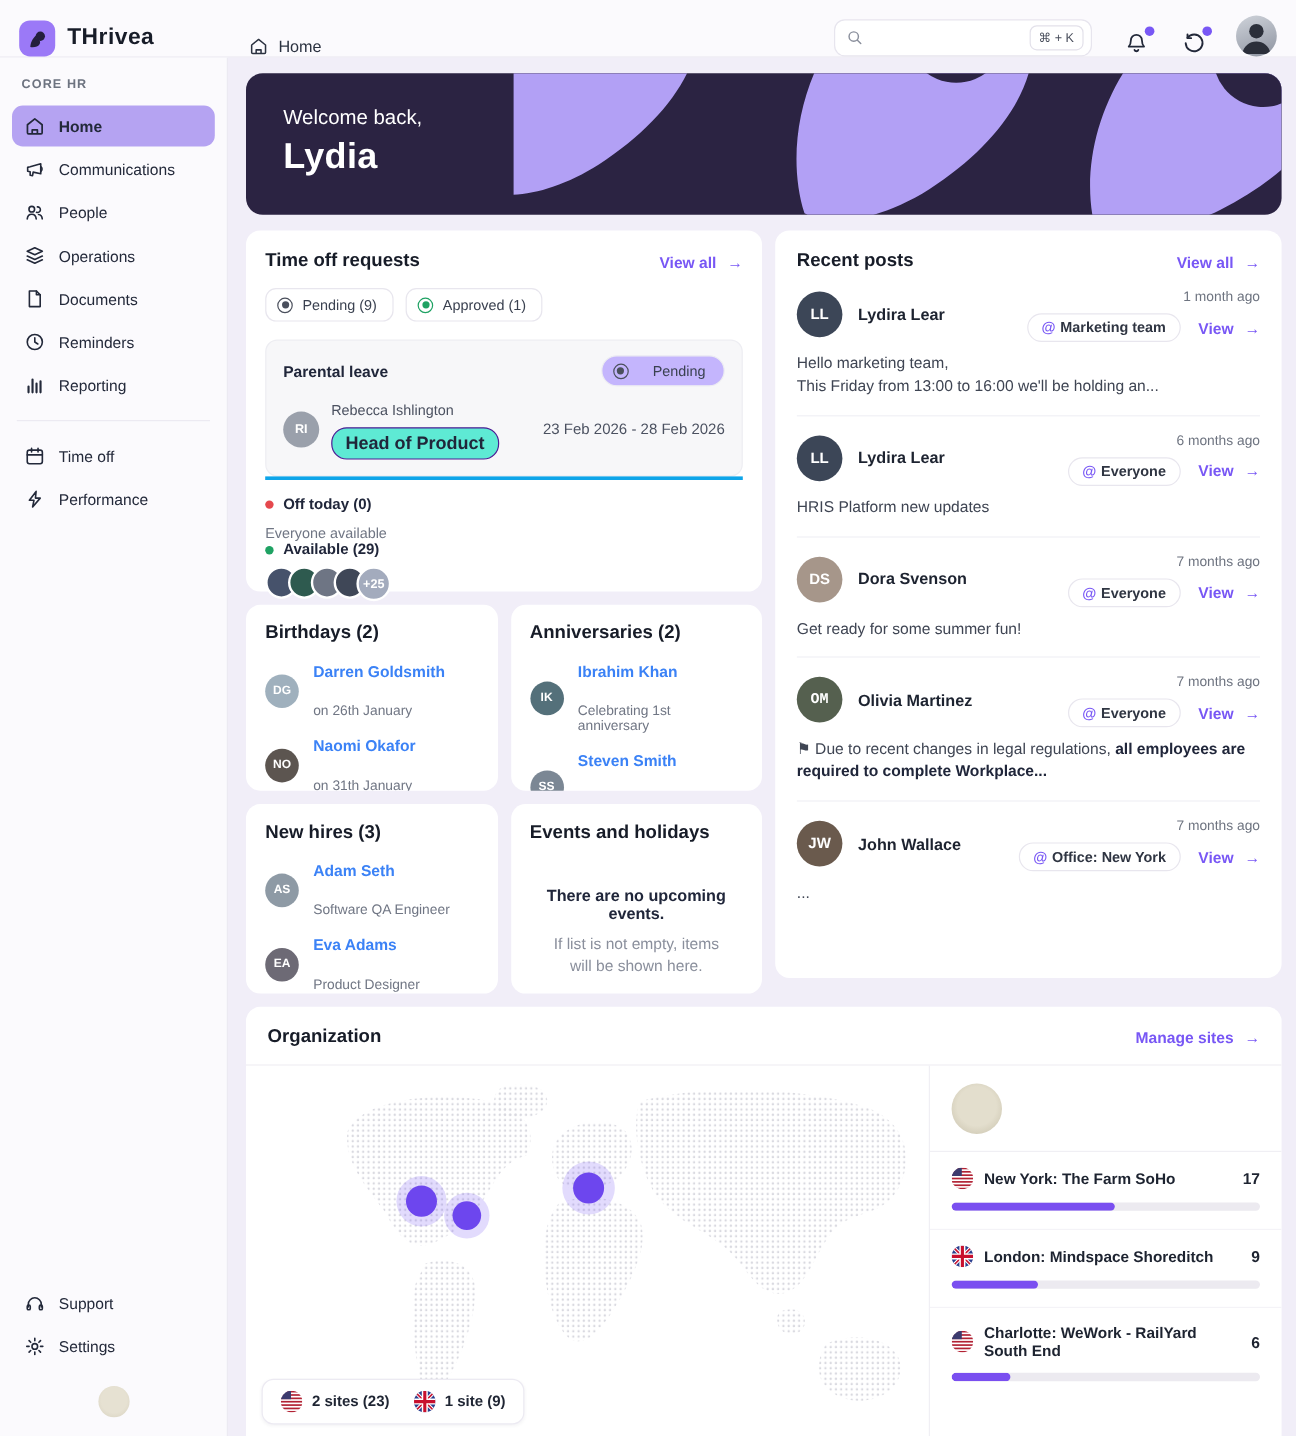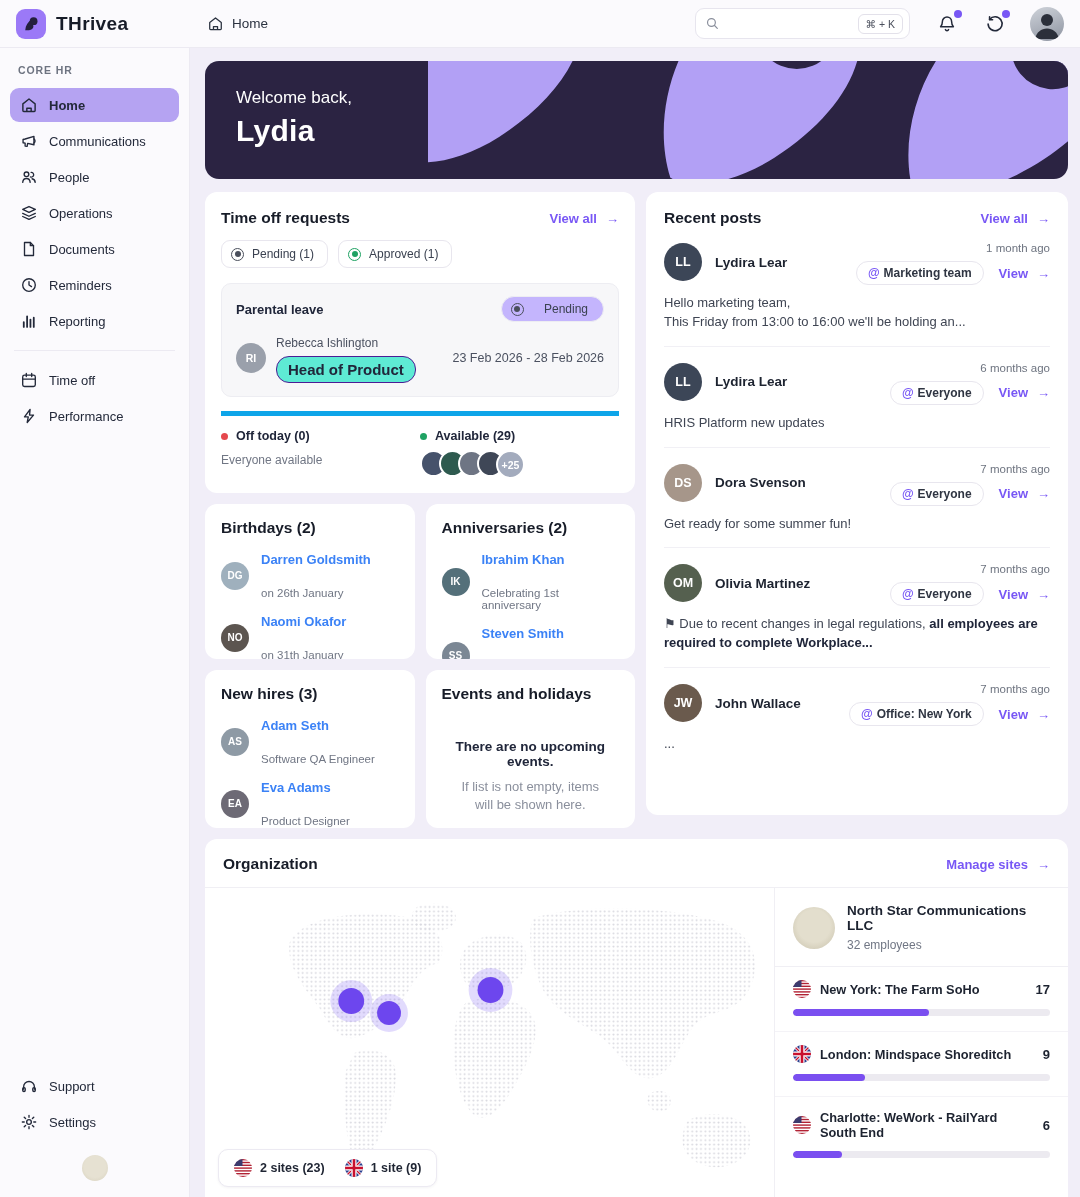--- a/index.html
+++ b/index.html
@@ -1,20 +1,20 @@
 <!DOCTYPE html>
 <html><head>
 <meta charset="utf-8">
 <style>
   * { box-sizing: border-box; margin: 0; padding: 0; }
   html,body { width:1080px; height:1197px; overflow:hidden; }
   body { font-family:"Liberation Sans", sans-serif; background:#f1eef8; color:#1d2330; }
 
   
-  .topbar { height:48px; background:#fbfafd; border-bottom:1px solid #eceaf2; display:flex; align-items:center; }
+  .topbar { height:48px; background:#fbfafd; border-bottom:1px solid #eceaf2; display:flex; align-items:flex-end; }
   .brand { width:190px; display:flex; align-items:center; gap:10px; padding-left:16px; flex:none; }
   .logo-badge { width:30px; height:30px; border-radius:9px; background:#9b79f7; display:flex; align-items:center; justify-content:center; }
   .brand-name { font-size:19px; font-weight:bold; color:#171c28; letter-spacing:.4px; }
   .breadcrumb { display:flex; align-items:center; gap:8px; margin-left:17px; font-size:13.5px; color:#2b3240; }
   .search { margin-left:auto; width:215px; height:31px; background:#fff; border:1px solid #e7e5ee; border-radius:9px; display:flex; align-items:center; padding:0 6px 0 9px; gap:6px; }
   .search input { border:none; outline:none; flex:1; min-width:0; font-size:13px; font-family:inherit; background:transparent; }
   .kbd { font-size:10.5px; color:#4a4f5c; border:1px solid #e3e1ea; border-radius:6px; padding:3px 7px; background:#fff; white-space:nowrap; }
   .icon-btn { position:relative; margin-left:26px; width:22px; height:22px; display:flex; align-items:center; justify-content:center; cursor:pointer; }
   .icon-btn .dot { position:absolute; top:-3px; right:-4px; width:8px; height:8px; border-radius:50%; background:#7857f5; }
   .user-avatar { width:34px; height:34px; border-radius:50%; margin:0 16px 0 24px; background:linear-gradient(160deg,#cfd3da,#8d93a0); display:flex; align-items:center; justify-content:center; overflow:hidden; }
@@ -60,21 +60,21 @@
   .status-pill { display:flex; align-items:center; gap:20px; background:#c4b5fd; border:1px solid #ededf2; border-radius:15px; padding:5px 15px 5px 9px; font-size:12px; color:#3a4150; }
   .request-body { display:flex; align-items:center; margin-top:11px; gap:10px; }
   .avatar { border-radius:50%; color:#fff; font-weight:bold; display:flex; align-items:center; justify-content:center; flex:none; overflow:hidden; }
   .av28 { width:28px; height:28px; font-size:10px; }
   .av30 { width:30px; height:30px; font-size:10.5px; }
   .av38 { width:38px; height:38px; font-size:12.5px; }
   .req-name { font-size:12px; color:#4b5160; }
   .role-pill { display:inline-block; margin-top:5px; background:#5eead4; border:1px solid #4c1d95; border-radius:13px; padding:4px 11px; font-size:15px; font-weight:bold; color:#20263a; }
   .req-dates { margin-left:auto; font-size:12.5px; color:#4b5160; }
 
-  .presence { margin-top:auto; border-top:5px solid #0ea5e9; padding-top:13px; display:flex; }
+  .presence { margin-top:auto; border-top:3px solid #0ea5e9; padding-top:13px; display:flex;flex-direction:column; }
   .presence-col { width:50%; }
   .presence-label { display:flex; align-items:center; gap:8px; font-size:12.5px; font-weight:bold; color:#20263a; }
   .pdot { width:7px; height:7px; border-radius:50%; flex:none; }
   .presence-sub { font-size:12px; color:#707684; margin-top:10px; }
   .avatar-stack { display:flex; margin-top:7px; }
   .avatar-stack .avatar { width:27px; height:27px; border:2px solid #fff; margin-right:-8px; }
   .more-count { width:29px; height:29px; border-radius:50%; background:#a3abbd; color:#fff; font-size:10.5px; font-weight:bold; display:flex; align-items:center; justify-content:center; border:2px solid #fff; }
 
   .two-up { display:grid; grid-template-columns:1fr 1fr; gap:11px; }
   .small-card { height:155px; padding:15px 16px; overflow:hidden; }
@@ -298,21 +298,21 @@
             <div class="view-link">
               <span>View all</span>
               <span>→</span>
             </div>
           </div>
           <div class="chips">
             <div class="chip">
               <span class="radio">
                   <i></i>
                 </span>
-              <span>Pending (1)</span>
+              <span>Pending (9)</span>
             </div>
             <div class="chip">
               <span class="radio green">
                   <i></i>
                 </span>
               <span>Approved (1)</span>
             </div>
           </div>
 
           <div class="request">
@@ -505,21 +505,21 @@
                   </span>
               </div>
             </div>
           </div>
           <div class="post-body"><span>Get ready for some summer fun!</span><b></b></div>
         </div>
 
         <div class="post">
           <div class="post-head">
             <div class="post-who">
-              <span class="avatar av38" style="background: rgb(85, 96, 79);">OM</span>
+              <span class="avatar av38" style="background: rgb(85, 96, 79); font-family: Liberation Mono, monospace;">OM</span>
               <span class="post-name">Olivia Martinez</span>
             </div>
             <div class="post-meta">
               <div class="post-time">7 months ago</div>
               <div class="meta-row">
                 <span class="aud-pill">
                     <span class="at">@</span>
                     <span>Everyone</span>
                   </span>
                 <span class="view-link">
@@ -626,24 +626,20 @@
                   </svg>
               </span>
               <span>1 site (9)</span>
             </span>
           </div>
         </div>
 
         <div class="org-panel">
           <div class="panel-head">
             <span class="seal"></span>
-            <span>
-              <div class="company-name">North Star Communications LLC</div>
-              <div class="company-sub">32 employees</div>
-            </span>
           </div>
 
           <div class="site">
             <div class="site-row">
               <span class="flag">
                 <svg width="18" height="18" viewBox="0 0 18 18">
                     <rect width="18" height="18" fill="#fff"></rect>
                     <g fill="#b22234">
                       <rect y="0" width="18" height="1.4"></rect>
                       <rect y="2.8" width="18" height="1.4"></rect>

